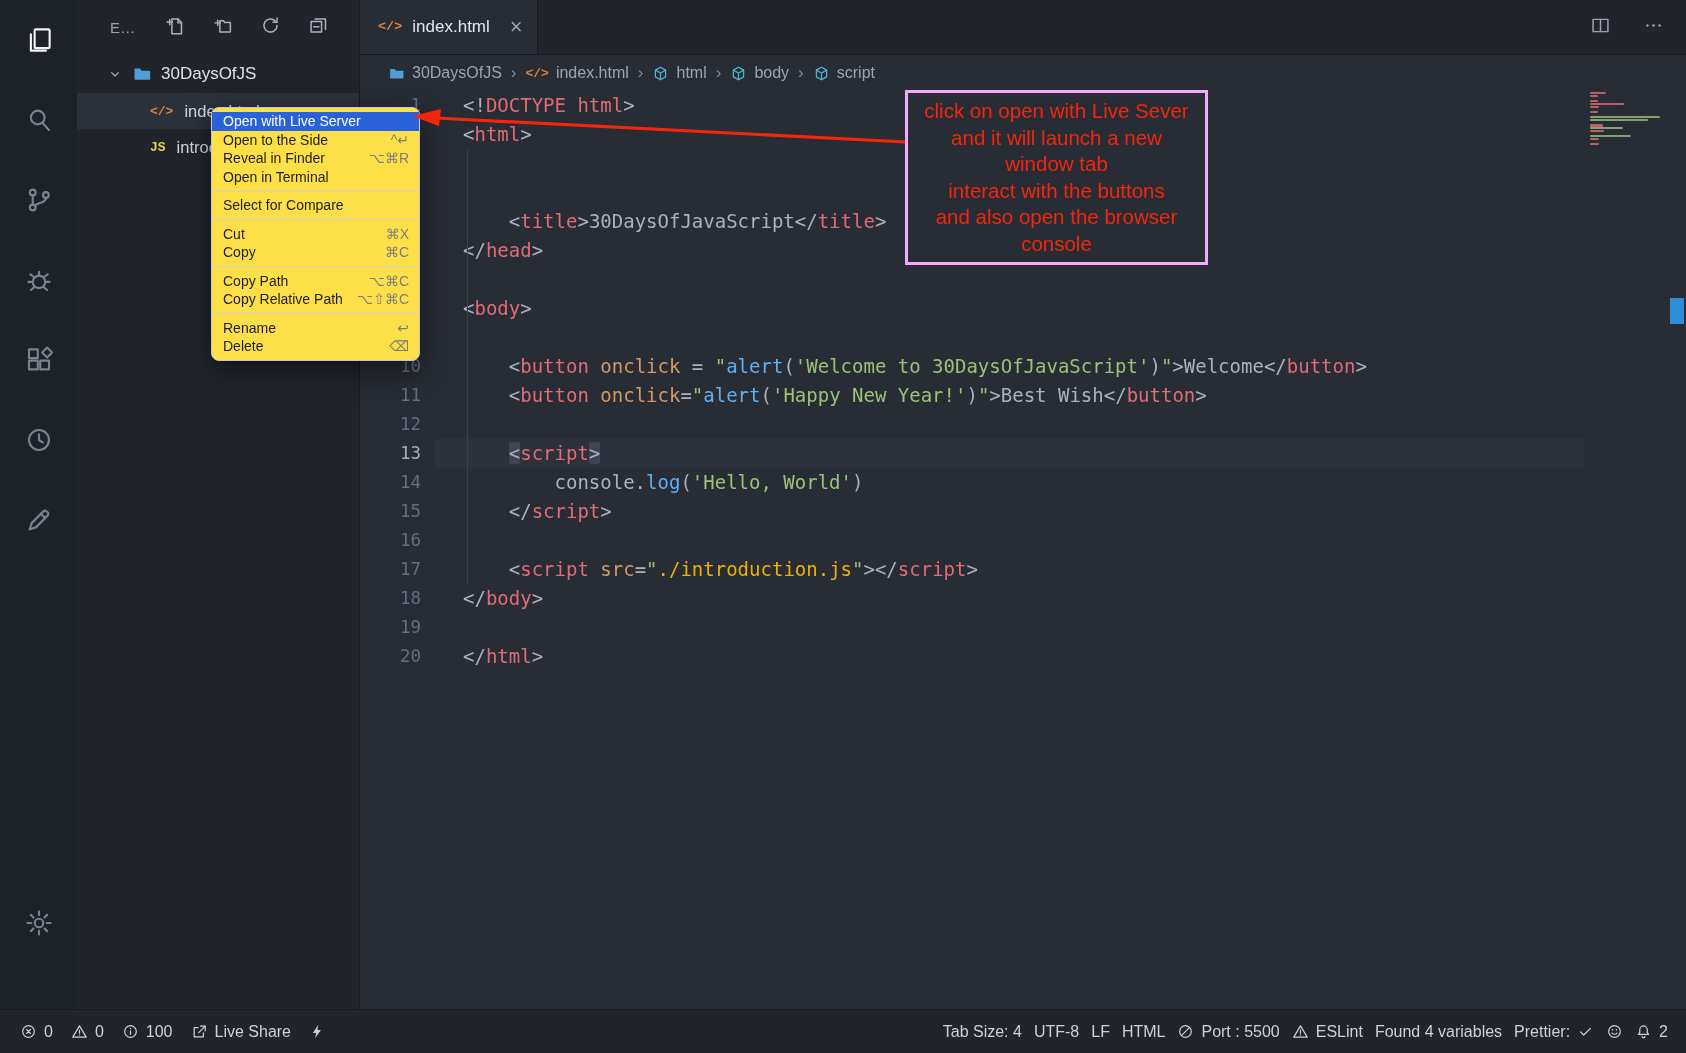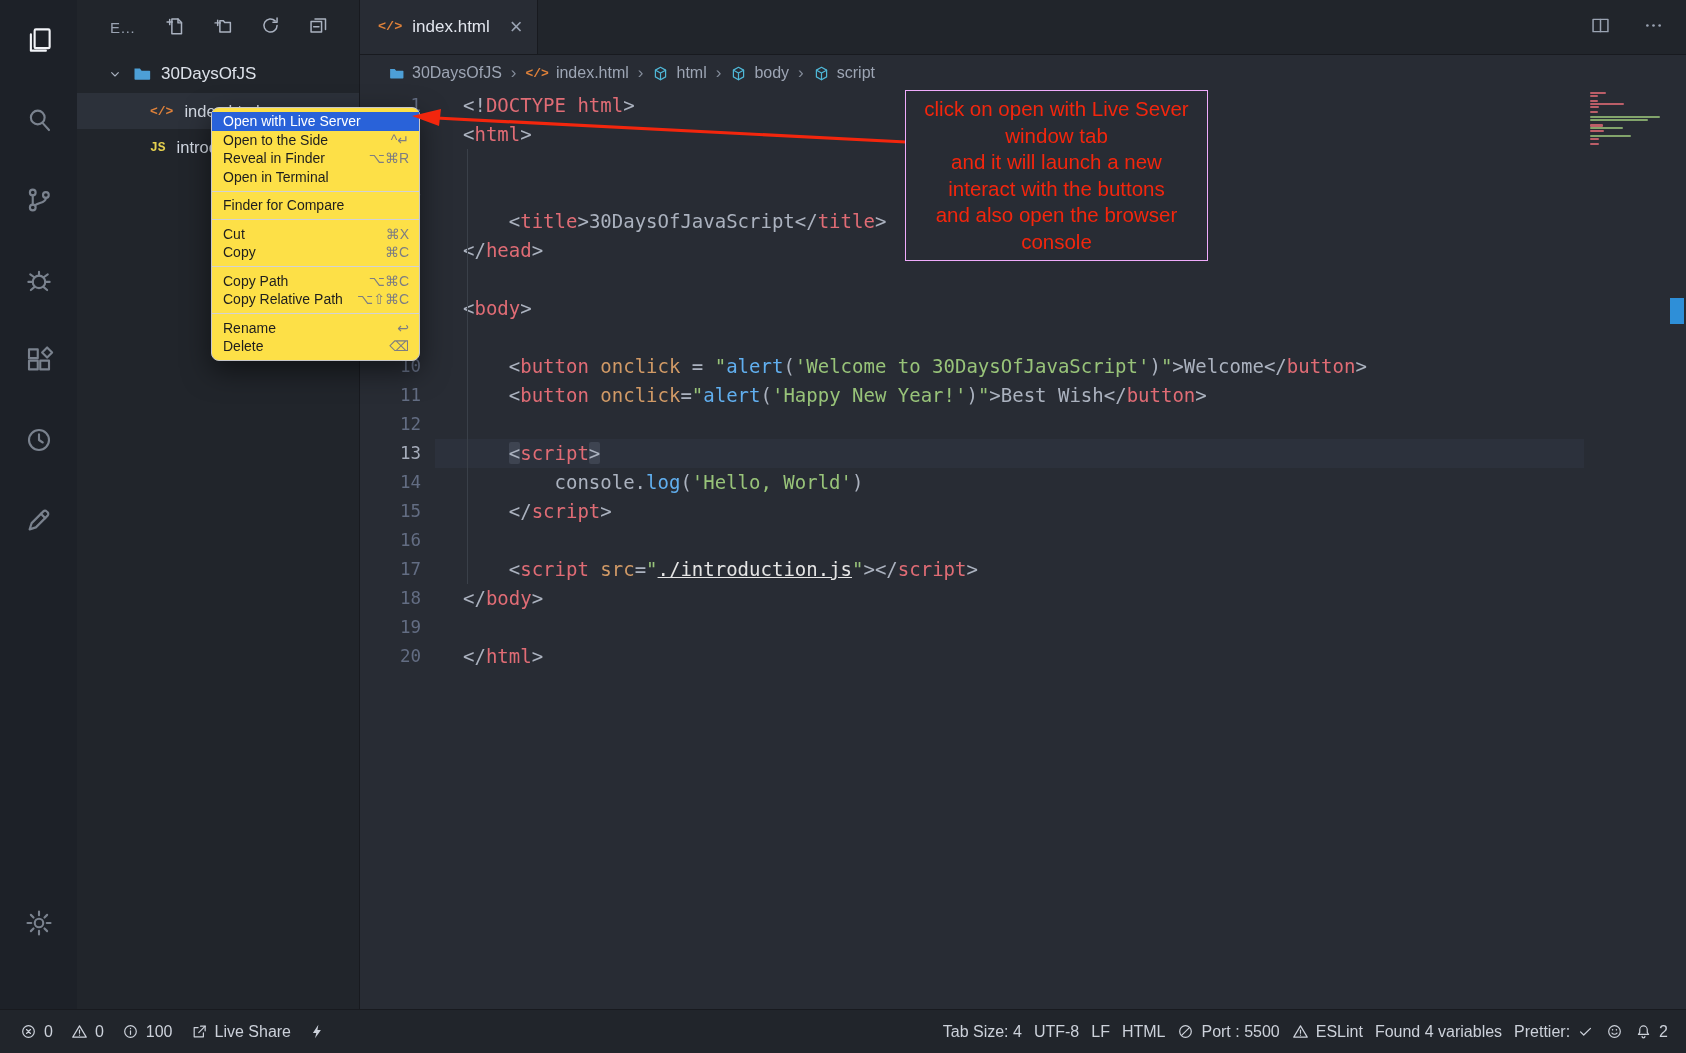--- a/index.html
+++ b/index.html
@@ -47,42 +47,42 @@
 .code-row{display:flex;height:29px;line-height:29px;font-size:19px}
 .gutter{flex:none;width:75px;padding-right:14px;text-align:right;color:#636d83;font-size:17.5px}
 .code-row.current .gutter{color:#a6adbb}
 .ctext{flex:1;white-space:pre;padding-left:28px;margin-right:102px;color:#abb2bf;cursor:text}
 .code-row.current .ctext{background:#2c313c}
 .tk-p,.tk-w{color:#abb2bf}
 .tk-t{color:#e06c75}
 .tk-a{color:#d19a66}
 .tk-s{color:#98c379}
 .tk-f{color:#61afef}
-.tk-u{color:#e5e5e5;text-decoration:underline}
+.tk-u{color:#eab308;}
 .tk-ch{color:#abb2bf;background:#3e4451;border-radius:2px}
 .indent-guide{position:absolute;left:107px;top:58px;width:1px;height:435px;background:#3a4049}
 .minimap{position:absolute;top:88px;right:18px;width:84px;bottom:0;cursor:pointer}
 .mm-bar{position:absolute;left:6px;height:2.2px;border-radius:1px;opacity:.8}
 .overview-ruler{position:absolute;top:55px;right:0;width:18px;bottom:0;cursor:pointer}
 .ov-marker{position:absolute;top:243px;left:2px;width:14px;height:26px;background:#2e8fd8}
 
 .status-bar{height:44px;background:#21252b;border-top:1px solid #181a1f;display:flex;align-items:center;padding:0 18px 0 20px;font-size:16px;color:#ccd1da}
 .sb-left{display:flex;align-items:center;gap:18px}
 .sb-right{margin-left:auto;display:flex;align-items:center;gap:12px}
 .sb-item{display:flex;align-items:center;gap:7px;cursor:pointer;white-space:nowrap}
 .sb-item .icon{width:17px;height:17px}
 
 .context-menu{position:absolute;left:211px;top:107px;width:209px;background:#fde047;border:1px solid #c6c6ca;border-radius:8px;box-shadow:0 10px 28px rgba(0,0,0,.5);padding:4px 0;z-index:50;color:#1e1e1e;font-size:14px}
 .menu-item{height:18.5px;display:flex;align-items:center;padding:0 10px 0 11px;cursor:pointer}
 .mi-label{flex:1;white-space:nowrap}
 .mi-short{color:#7d7d82;margin-left:12px;white-space:nowrap}
 .menu-item.hl{background:#2962d9;color:#fff}
 .menu-sep{height:1px;background:#d2d2d5;margin:4.5px 0}
 
-.note-box{position:absolute;left:905px;top:90px;width:303px;border:1px solid #f0abfc;padding:5px 2px;z-index:60;text-align:center;color:#f3260d;font-size:20.5px;line-height:26.5px;background:transparent}
+.note-box{position:absolute;left:905px;top:90px;width:303px;border:3px solid #f0abfc;padding:5px 2px;z-index:60;text-align:center;color:#f3260d;font-size:20.5px;line-height:26.5px;background:transparent}
 .arrow-svg{position:absolute;left:0;top:0;width:1686px;height:1053px;z-index:55;pointer-events:none}
 </style>
 </head>
 <body>
 
 <div class="app">
   <div class="main">
     <nav class="activity-bar">
       <div id="activity-top">
           <div class="ab-item active">
@@ -521,21 +521,21 @@
       <div class="menu-item ">
          <span class="mi-label">Reveal in Finder</span>
          <span class="mi-short">⌥⌘R</span>
        </div>
       <div class="menu-item ">
          <span class="mi-label">Open in Terminal</span>
 
        </div>
       <div class="menu-sep"></div>
       <div class="menu-item ">
-         <span class="mi-label">Finder for Compare</span>
+         <span class="mi-label">Select for Compare</span>
 
        </div>
       <div class="menu-sep"></div>
       <div class="menu-item ">
          <span class="mi-label">Cut</span>
          <span class="mi-short">⌘X</span>
        </div>
       <div class="menu-item ">
          <span class="mi-label">Copy</span>
          <span class="mi-short">⌘C</span>
@@ -560,19 +560,19 @@
        </div>
     </div>
 
   <svg class="arrow-svg" viewBox="0 0 1686 1053">
     <line x1="906" y1="142" x2="436" y2="118" stroke="#f3260d" stroke-width="3.2"></line>
     <polygon points="412,116 441,109 439,126" fill="#f3260d"></polygon>
   </svg>
 
   <div class="note-box" id="note-box">
       <div>click on open with Live Sever</div>
+      <div>and it will launch a new</div>
       <div>window tab</div>
-      <div>and it will launch a new</div>
       <div>interact with the buttons</div>
       <div>and also open the browser</div>
       <div>console</div>
     </div>
 </div>
 
 </body></html>

